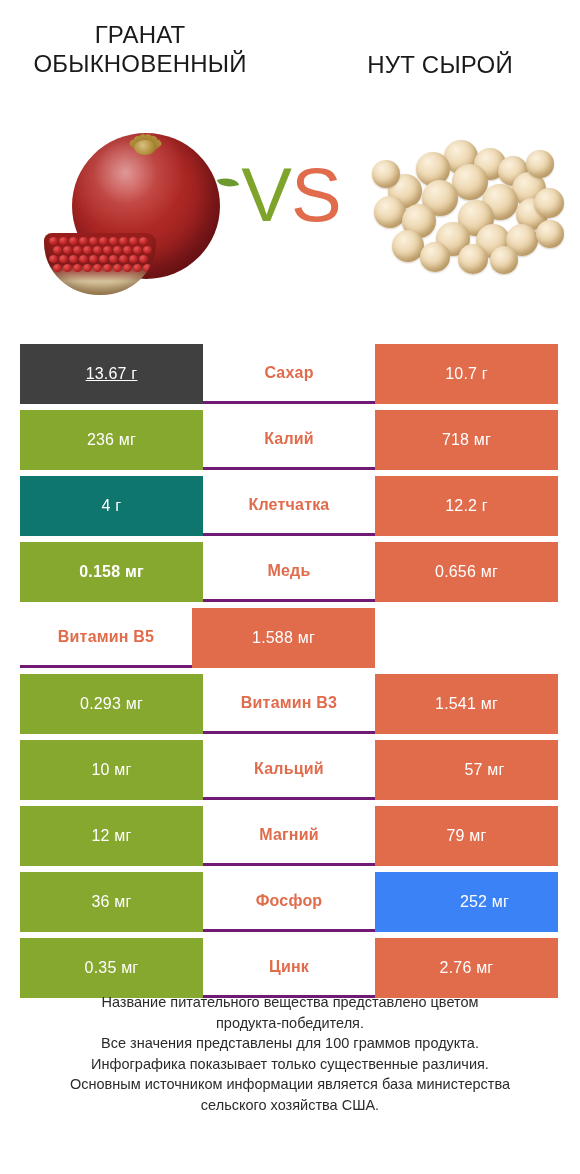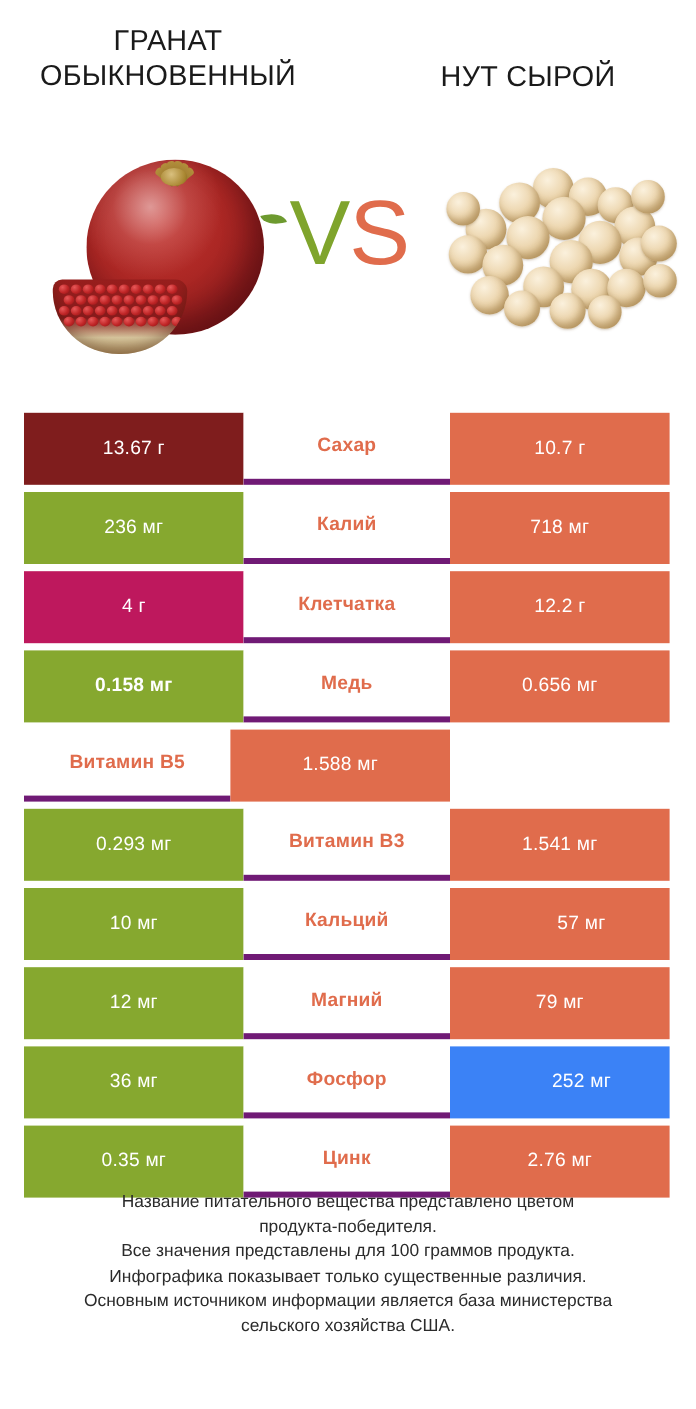--- a/index.html
+++ b/index.html
@@ -207,21 +207,21 @@
   }
   .cell-left {
     width: 183px;
     background: #86a82f;
     color: #ffffff;
   }
   .cell-mid {
     width: 172px;
     background: #ffffff;
     color: #d96a49;
-    border-bottom: 5px solid #701a75;
+    border-bottom: 3px solid #701a75;
     font-weight: 700;
   }
   .cell-right {
     width: 183px;
     background: #e06c4c;
     color: #ffffff;
   }
 
   
   .footer {
@@ -339,31 +339,31 @@
         <p style="left: 168px; top: 50px; width: 30px; height: 30px;"></p>
         <p style="left: 170px; top: 82px; width: 28px; height: 28px;"></p>
         <p style="left: 6px; top: 22px; width: 28px; height: 28px;"></p>
         <p style="left: 160px; top: 12px; width: 28px; height: 28px;"></p>
       </div>
 
   </div>
 
   <div class="table" id="table-host">
       <div class="row">
-        <div class="cell cell-left" style="background: #7f1d1d;">13.67 г</div>
+        <div class="cell cell-left" style="background: #404040; text-decoration: underline;">13.67 г</div>
         <div class="cell cell-mid" style="color: rgb(224, 108, 76);">Сахар</div>
         <div class="cell cell-right" style="background: rgb(224, 108, 76);">10.7 г</div>
       </div>
       <div class="row">
         <div class="cell cell-left" style="background: rgb(134, 168, 47);">236 мг</div>
         <div class="cell cell-mid" style="color: rgb(224, 108, 76);">Калий</div>
         <div class="cell cell-right" style="background: rgb(224, 108, 76);">718 мг</div>
       </div>
       <div class="row">
-        <div class="cell cell-left" style="background: #be185d;">4 г</div>
+        <div class="cell cell-left" style="background: #0f766e;">4 г</div>
         <div class="cell cell-mid" style="color: rgb(224, 108, 76);">Клетчатка</div>
         <div class="cell cell-right" style="background: rgb(224, 108, 76);">12.2 г</div>
       </div>
       <div class="row">
         <div class="cell cell-left" style="background: rgb(134, 168, 47); font-weight: bold;">0.158 мг</div>
         <div class="cell cell-mid" style="color: rgb(224, 108, 76);">Медь</div>
         <div class="cell cell-right" style="background: rgb(224, 108, 76);">0.656 мг</div>
       </div>
       <div class="row">
         <div class="cell cell-mid" style="color: rgb(224, 108, 76);">Витамин B5</div>

